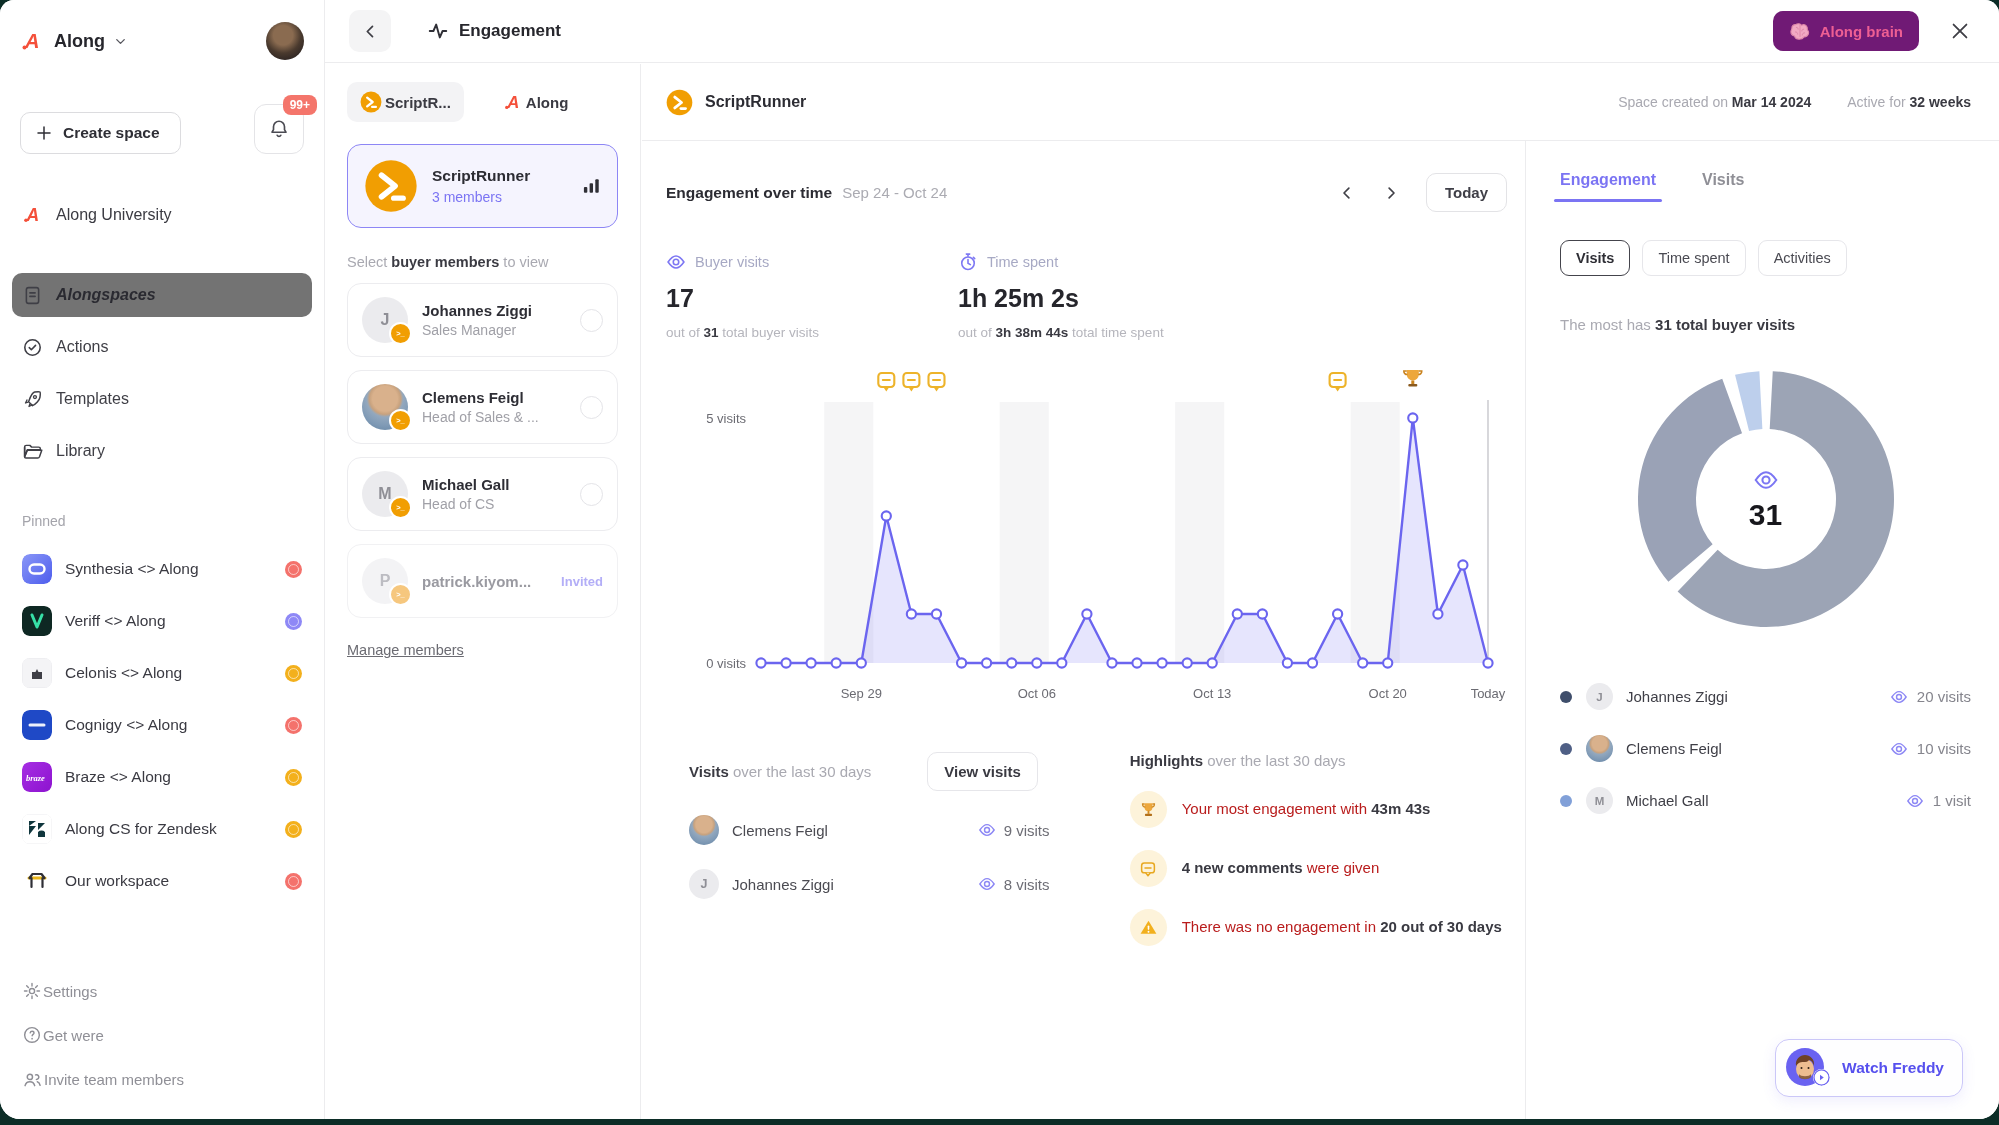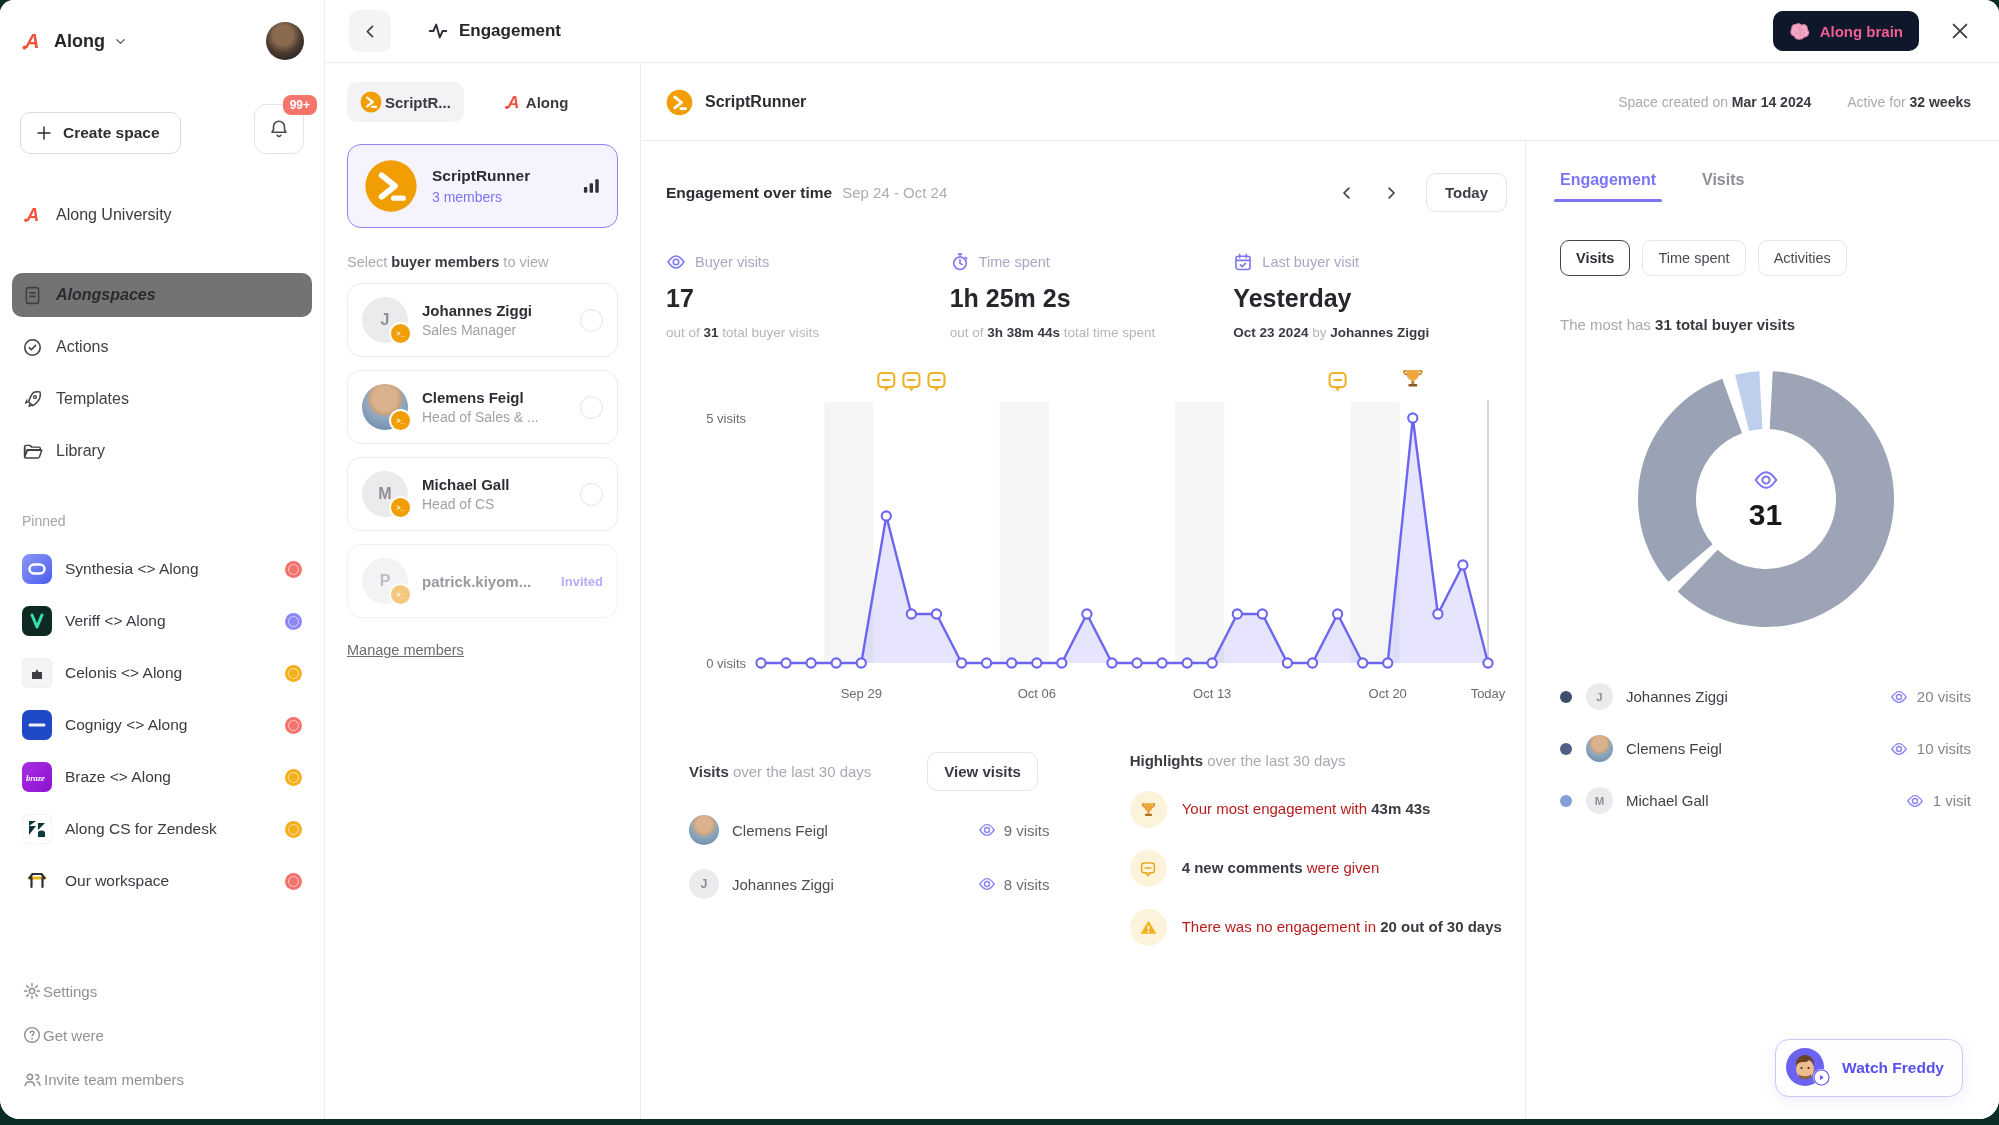--- a/index.html
+++ b/index.html
@@ -19,32 +19,32 @@
   .create-btn{display:flex;align-items:center;gap:10px;border:1px solid #dcdcdf;border-radius:10px;padding:11px 20px 11px 14px;font-size:15.5px;font-weight:600;color:#2e2e35;background:#fff;cursor:pointer;}
   .bell-btn{margin-left:auto;width:48px;height:48px;border:1px solid #e4e4e7;border-radius:12px;background:#fff;display:flex;align-items:center;justify-content:center;position:relative;cursor:pointer;}
   .bell-badge{position:absolute;top:-10px;right:-14px;background:#f4756b;color:#fff;font-size:12px;font-weight:700;padding:3px 7px;border-radius:8px;}
   .uni-row{display:flex;align-items:center;gap:13px;margin-top:50px;padding:0 10px;font-size:16px;color:#3b3b42;font-weight:500;}
   .nav{margin-top:48px;}
   .nav-item{display:flex;align-items:center;gap:13px;height:44px;border-radius:10px;padding:0 10px;font-size:16px;color:#3f3f46;font-weight:500;margin-bottom:8px;cursor:pointer;}
   .nav-item.active{background:#737373;font-weight:700;color:#2a2a31;font-style:italic;}
   .sec-label{margin-top:40px;padding:0 10px;font-size:14px;color:#a4a4ab;}
   .pinned{margin-top:14px;}
   .pin-item{display:flex;align-items:center;gap:13px;height:52px;padding:0 10px;font-size:15.5px;color:#3a3a42;font-weight:500;cursor:pointer;}
-  .pin-ic{width:30px;height:30px;border-radius:2px;display:flex;align-items:flex-start;justify-content:center;flex:0 0 30px;box-sizing:border-box;overflow:hidden;}
+  .pin-ic{width:30px;height:30px;border-radius:8px;display:flex;align-items:flex-start;justify-content:center;flex:0 0 30px;box-sizing:border-box;overflow:hidden;}
   .sdot{margin-left:auto;width:17px;height:17px;border-radius:50%;position:relative;flex:0 0 17px;}
   .sdot::after{content:"";position:absolute;inset:3px;border:1.6px solid rgba(255,255,255,.6);border-radius:50%;}
   .sdot.red{background:#f4726c;} .sdot.yellow{background:#f3b01c;} .sdot.purple{background:#8e88f6;}
   .side-foot{position:absolute;left:12px;right:12px;bottom:18px;}
   .foot-item{display:flex;align-items:center;gap:1px;height:44px;padding:0 10px;font-size:15px;color:#8f8f96;cursor:pointer;}
 
   
   .topbar{position:absolute;left:325px;right:0;top:0;height:63px;border-bottom:1px solid #ececee;display:flex;align-items:center;background:#fff;box-sizing:border-box;padding:0 24px;}
   .back-btn{width:42px;height:42px;border-radius:10px;background:#f4f4f5;display:flex;align-items:center;justify-content:center;cursor:pointer;border:none;}
   .tb-title{display:flex;align-items:center;gap:10px;margin-left:36px;font-size:17px;font-weight:700;color:#26262c;}
-  .brain-btn{margin-left:auto;display:flex;align-items:center;gap:9px;background:#0f172a;border:none;border-radius:10px;padding:10px 16px;font-size:15px;font-weight:700;color:#ee5f93;cursor:pointer;font-family:inherit;}
+  .brain-btn{margin-left:auto;display:flex;align-items:center;gap:9px;background:#701a75;border:none;border-radius:10px;padding:10px 16px;font-size:15px;font-weight:700;color:#ee5f93;cursor:pointer;font-family:inherit;}
   .close-btn{margin-left:26px;background:none;border:none;cursor:pointer;padding:4px;}
 
   
   .subpanel{position:absolute;left:325px;top:64px;bottom:0;width:316px;box-sizing:border-box;border-right:1px solid #ececee;background:#fff;padding:18px 22px 0 22px;}
   .sp-tabs{display:flex;align-items:center;gap:26px;}
   .sp-tab{display:flex;align-items:center;gap:3px;font-size:15px;font-weight:600;color:#3a3a42;padding:9px 13px;border-radius:10px;cursor:pointer;}
   .sp-tab.active{background:#f3f3f5;}
   .space-card{margin-top:22px;border:1.5px solid #8d86f5;background:#f5f4fe;border-radius:14px;padding:14px 16px;display:flex;align-items:center;gap:14px;cursor:pointer;}
   .space-card .sc-name{font-size:15.5px;font-weight:700;color:#2c2c33;}
   .space-card .sc-members{font-size:14px;color:#7b74f3;margin-top:4px;}
@@ -489,31 +489,20 @@
           <div class="kpi">
      <div class="kpi-label">
               <svg width="20" height="20" viewBox="0 0 24 24">
                 <circle cx="12" cy="13.5" r="7.5" fill="none" stroke="#7d77f3" stroke-width="1.9"></circle>
                 <path d="M12 9v4.5l2.8 1.6M10 2.5h4M12 2.5V5M18.5 6.5l1.5 1.5" stroke="#7d77f3" stroke-width="1.9" fill="none" stroke-linecap="round"></path>
               </svg>
               <span>Time spent</span>
             </div>
      <div class="kpi-value">1h 25m 2s</div>
      <div class="kpi-sub"><span class="sg-g">out of </span><span class="sg-b">3h 38m 44s</span><span class="sg-g"> total time spent</span></div>
-   </div>
-          <div class="kpi">
-     <div class="kpi-label">
-              <svg width="20" height="20" viewBox="0 0 24 24">
-                <rect x="3.5" y="5" width="17" height="16" rx="3" fill="none" stroke="#7d77f3" stroke-width="1.9"></rect>
-                <path d="M8 2.8V7M16 2.8V7M3.5 10h17M9 15.5l2.2 2.2 3.8-4" stroke="#7d77f3" stroke-width="1.9" fill="none" stroke-linecap="round" stroke-linejoin="round"></path>
-              </svg>
-              <span>Last buyer visit</span>
-            </div>
-     <div class="kpi-value">Yesterday</div>
-     <div class="kpi-sub"><span class="sg-b">Oct 23 2024</span><span class="sg-g"> by </span><span class="sg-b">Johannes Ziggi</span></div>
    </div>
         </div>
     <div class="chart-wrap">
       <svg id="chartSvg" width="850" height="372" viewBox="0 0 850 372">
             <rect x="158.20689655172413" y="48" width="49.068965517241395" height="261" fill="#f5f5f6"></rect>
             <rect x="333.68965517241384" y="48" width="49.06896551724134" height="261" fill="#f5f5f6"></rect>
             <rect x="509.1724137931035" y="48" width="49.068965517241395" height="261" fill="#f5f5f6"></rect>
             <rect x="684.6551724137931" y="48" width="49.068965517241395" height="261" fill="#f5f5f6"></rect>
             <line x1="822" y1="46" x2="822" y2="309" stroke="#c7c7cc" stroke-width="1.4"></line>
             <path d="M95,309 L95.0,309.0 L120.1,309.0 L145.1,309.0 L170.2,309.0 L195.3,309.0 L220.3,162.0 L245.4,260.0 L270.5,260.0 L295.6,309.0 L320.6,309.0 L345.7,309.0 L370.8,309.0 L395.8,309.0 L420.9,260.0 L446.0,309.0 L471.0,309.0 L496.1,309.0 L521.2,309.0 L546.2,309.0 L571.3,260.0 L596.4,260.0 L621.4,309.0 L646.5,309.0 L671.6,260.0 L696.7,309.0 L721.7,309.0 L746.8,64.0 L771.9,260.0 L796.9,211.0 L822.0,309.0 L822,309 Z" fill="#8f8af4" opacity="0.22"></path>

